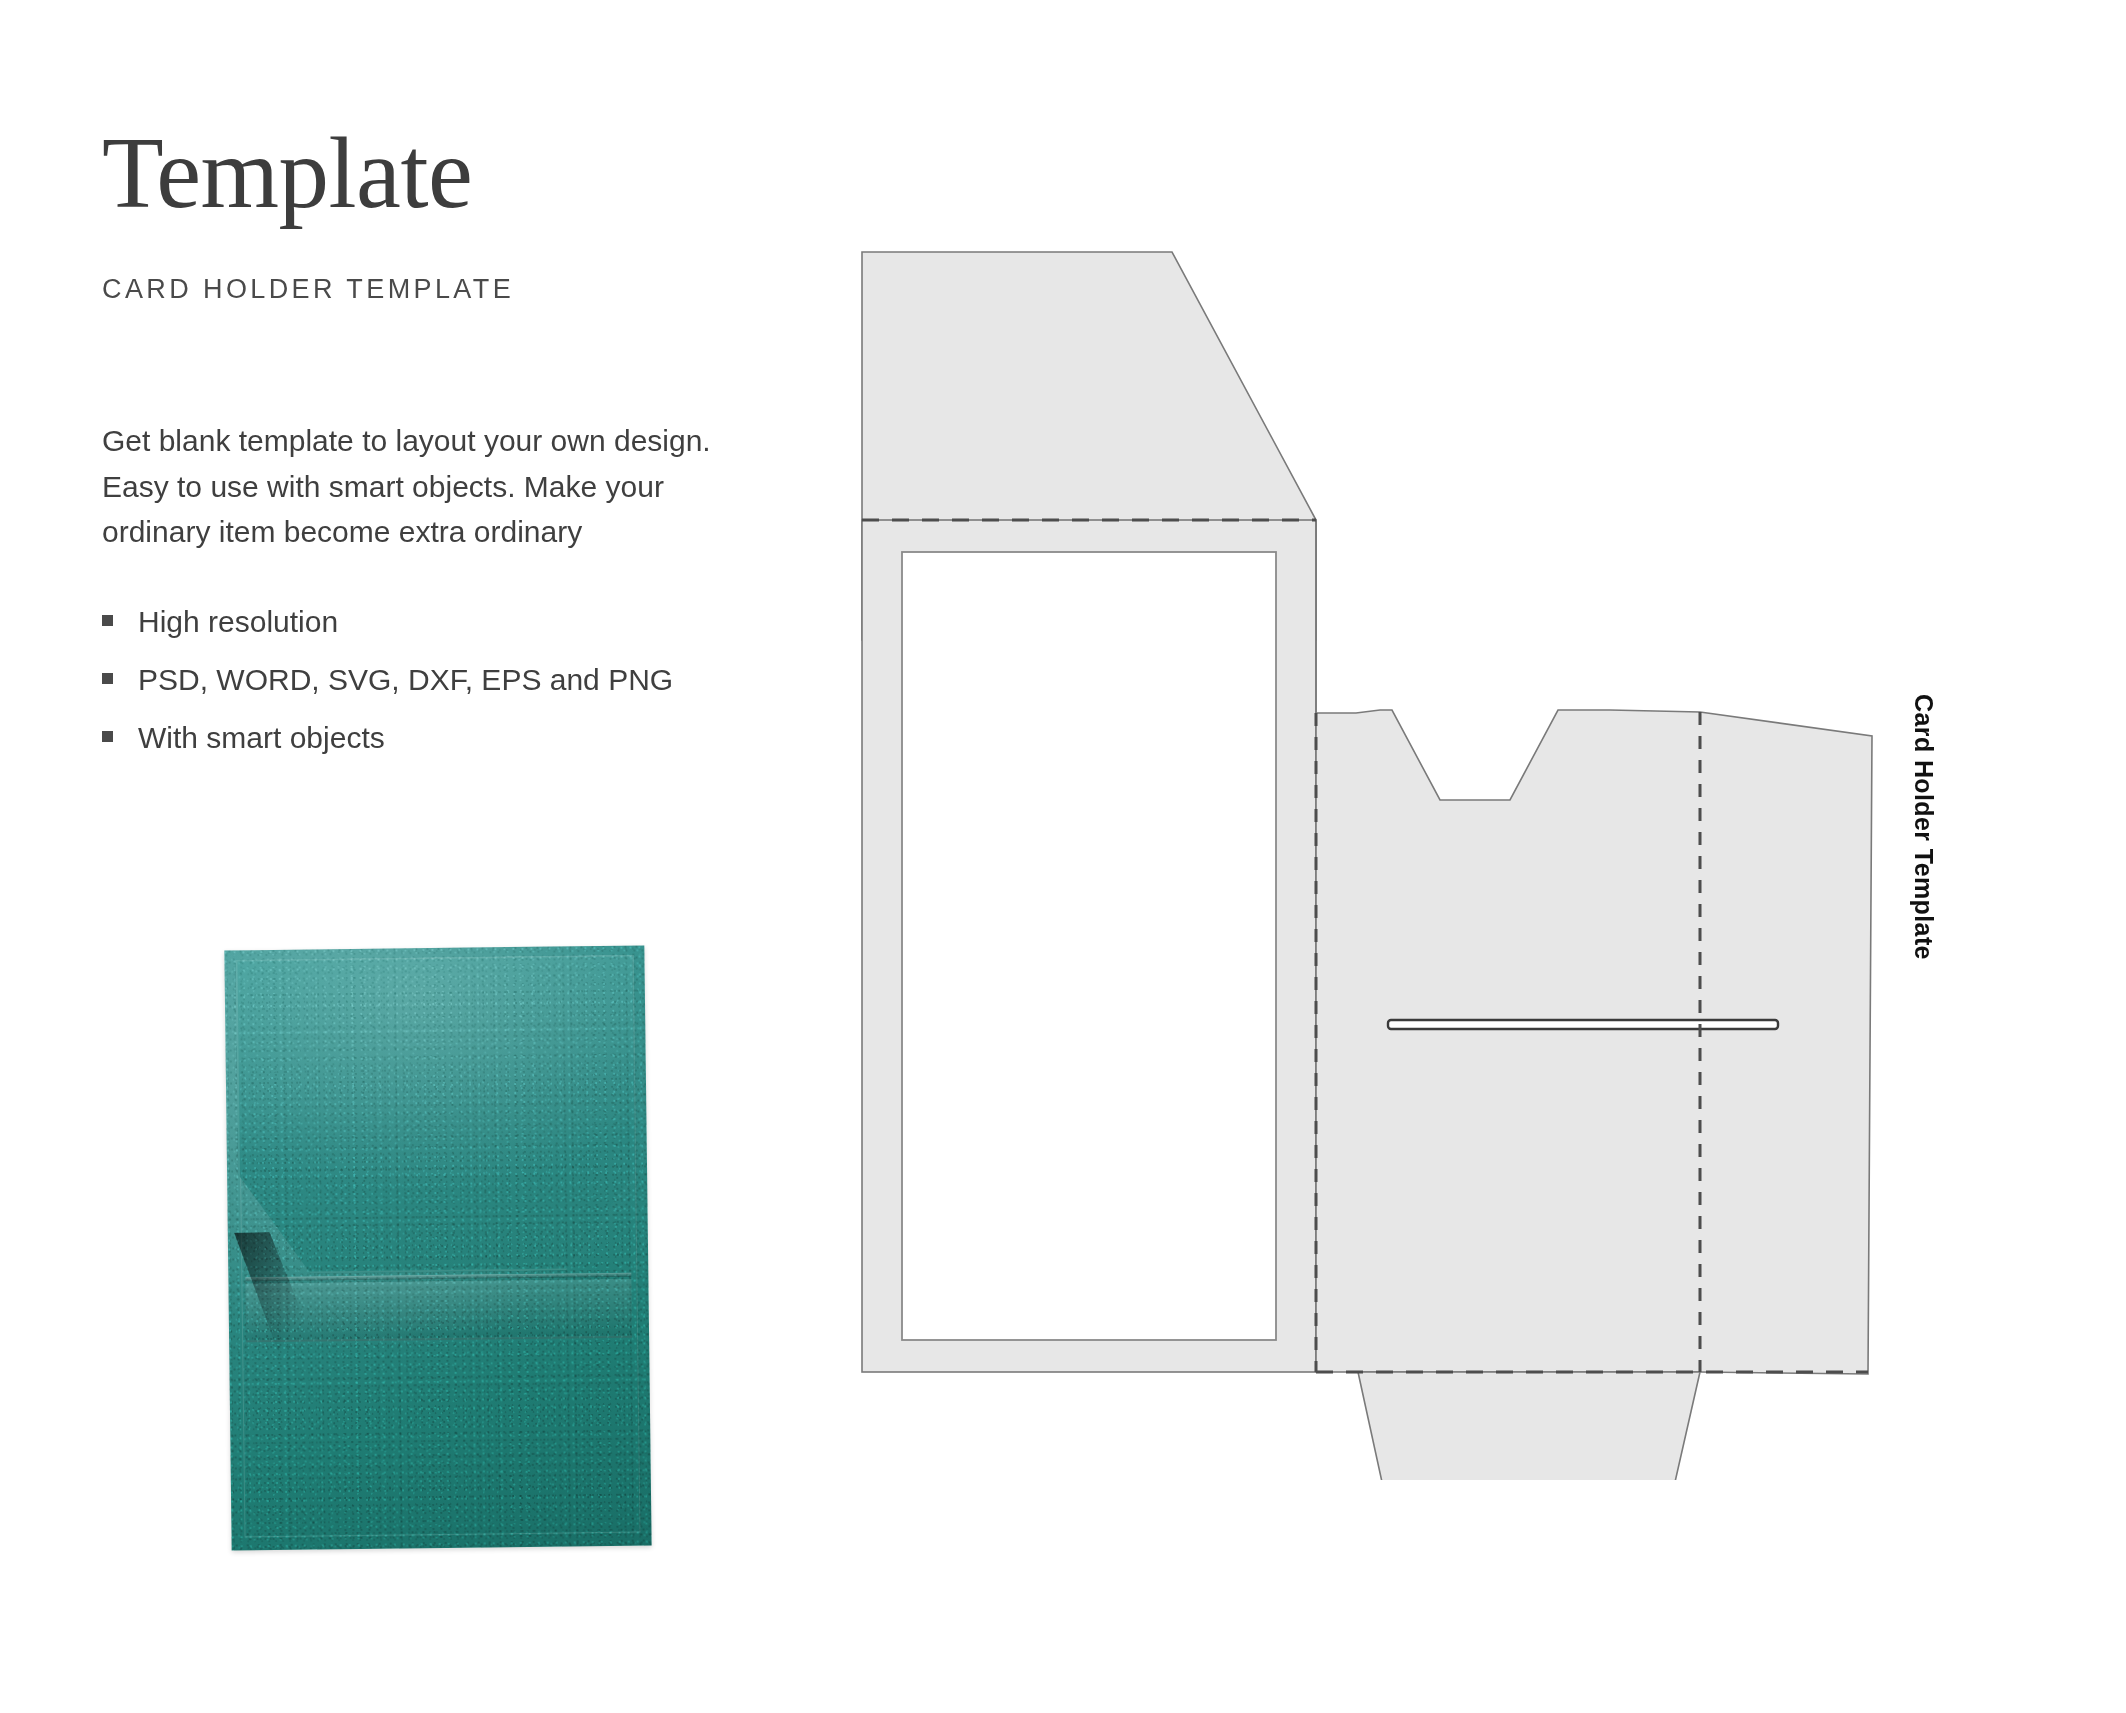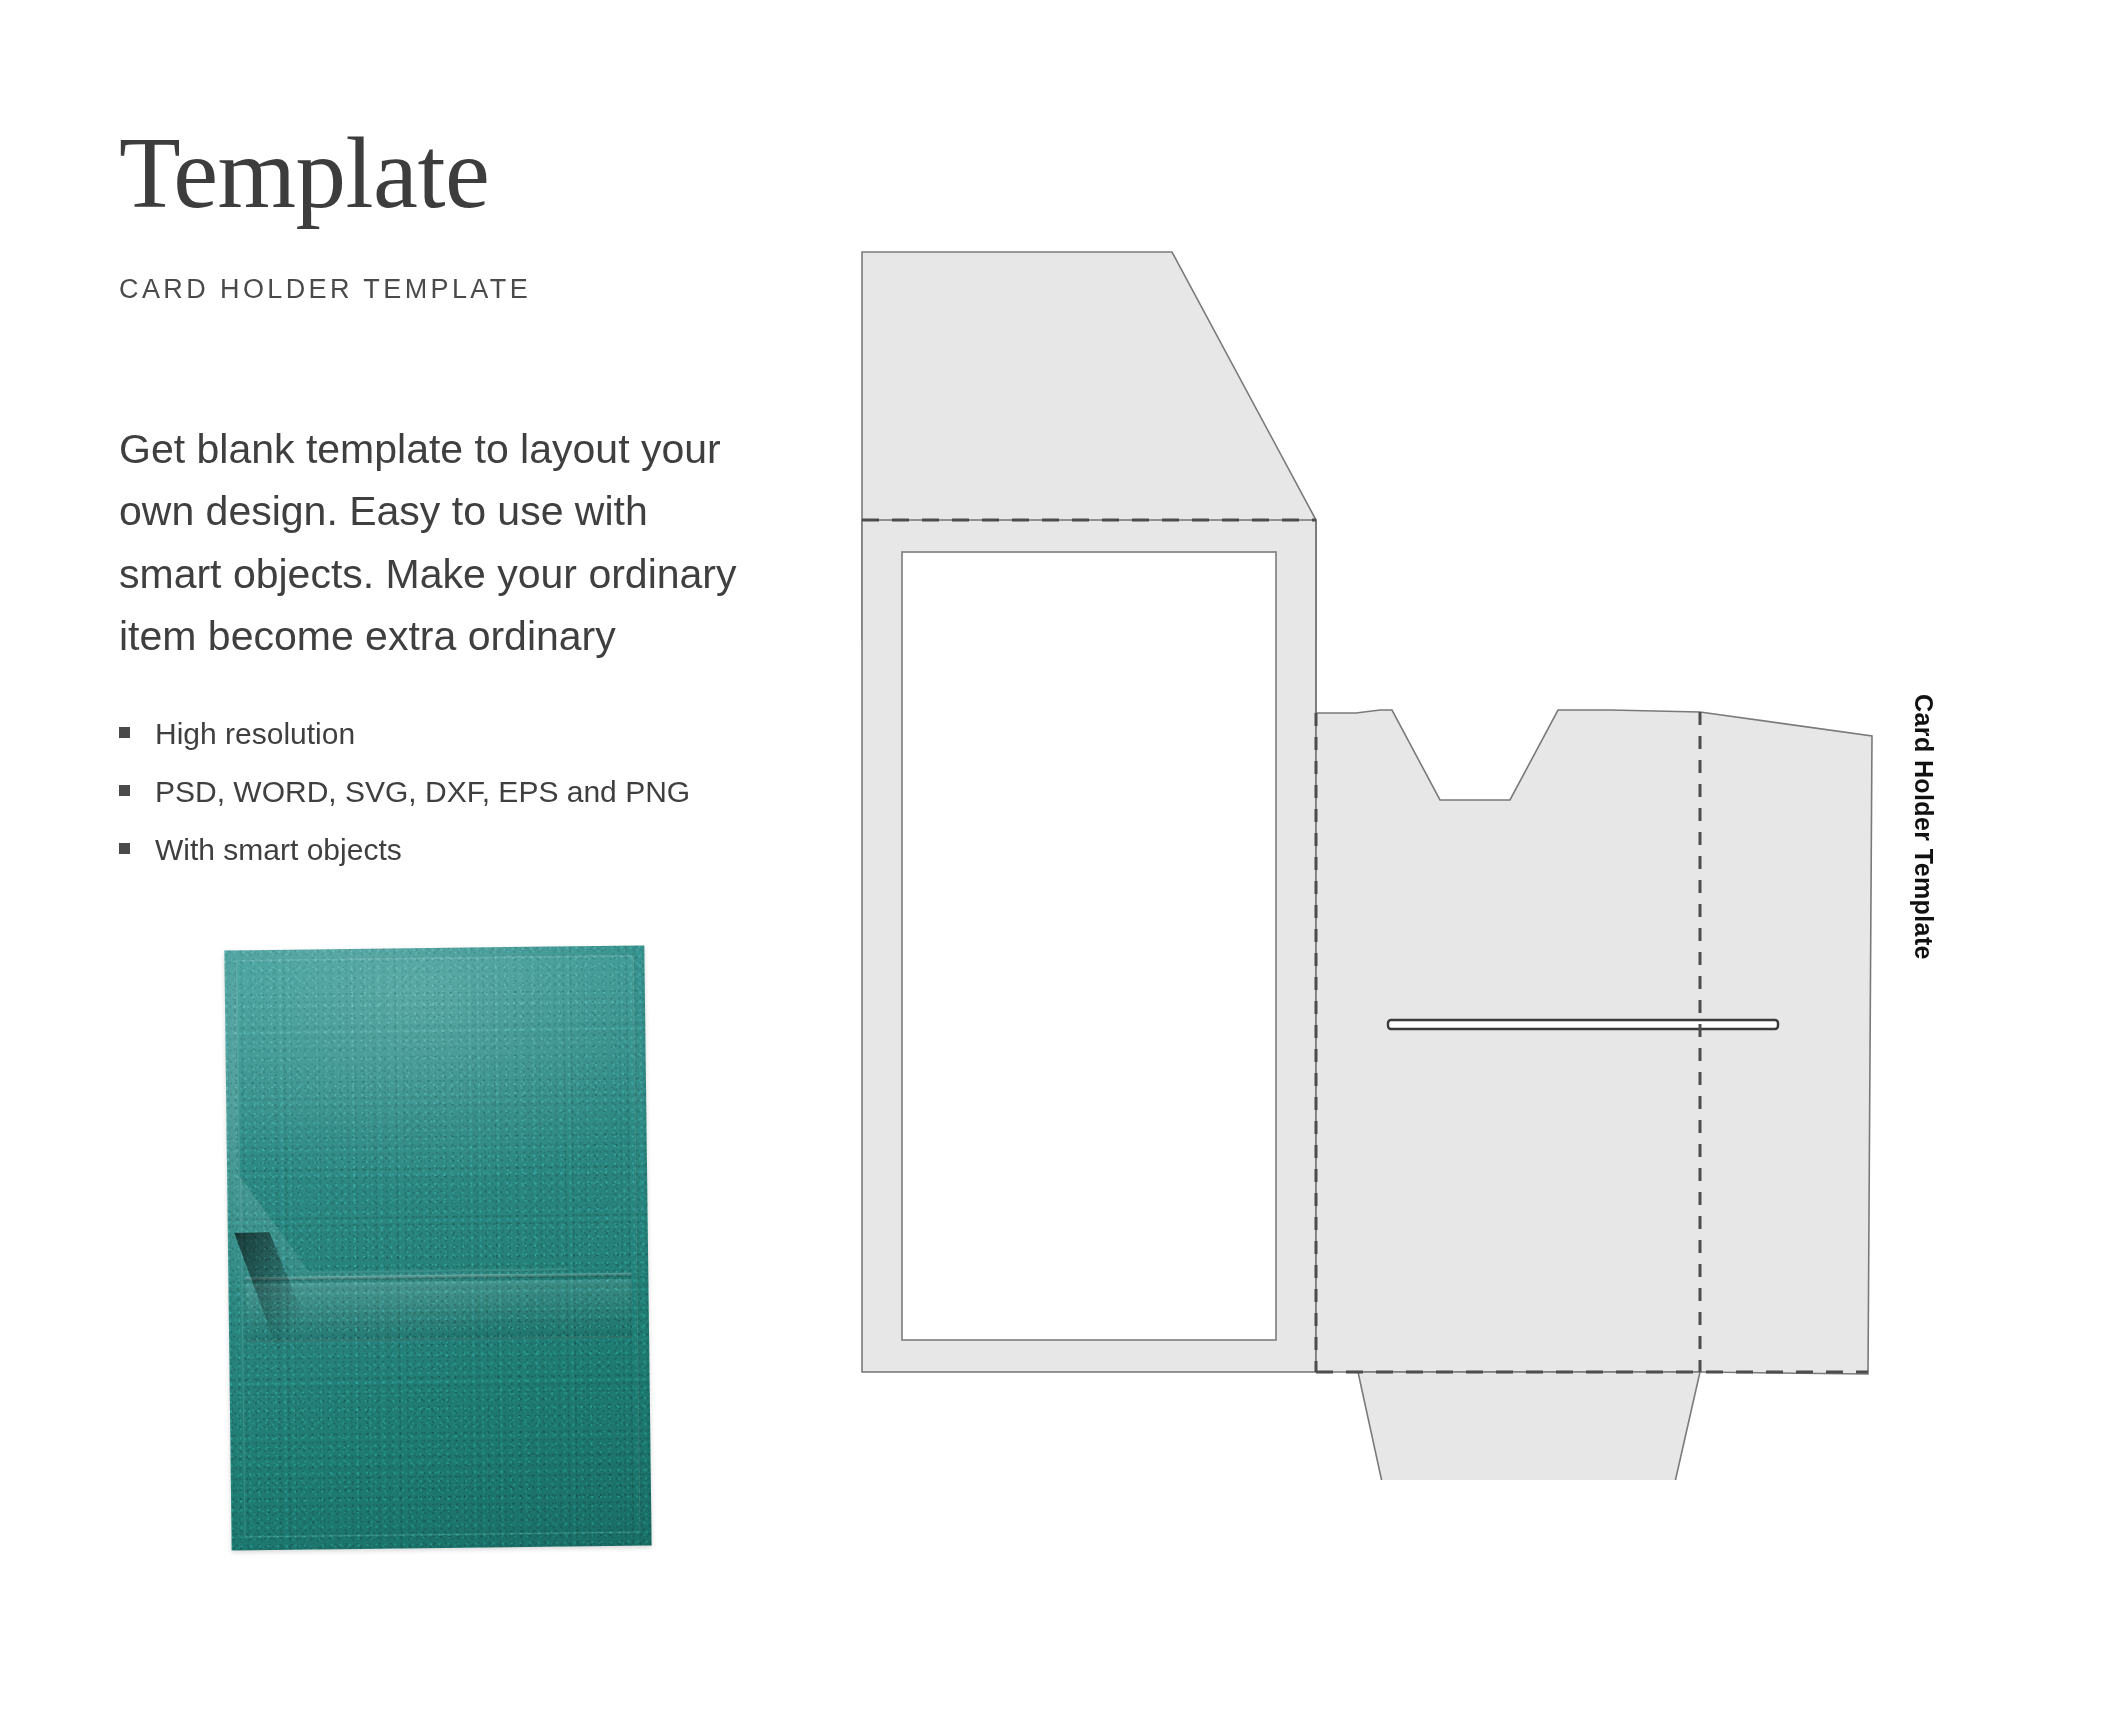--- a/index.html
+++ b/index.html
@@ -12,21 +12,21 @@
     height: 1713px;
     position: relative;
     overflow: hidden;
     font-family: "Liberation Sans", sans-serif;
     -webkit-font-smoothing: antialiased;
   }
 
   
   #left-col {
     position: absolute;
-    left: 119px;
+    left: 102px;
     top: 120px;
     width: 660px;
   }
 
   #page-title {
     font-family: "Liberation Serif", serif;
     font-size: 101px;
     line-height: 1.05;
     color: #3d3d3d;
     font-weight: 400;
@@ -38,21 +38,21 @@
     margin-top: 48px;
     font-size: 27px;
     letter-spacing: 3.4px;
     color: #4a4a4a;
     font-weight: 400;
     text-transform: uppercase;
   }
 
   #description {
     margin-top: 113px;
-    font-size: 41px;
+    font-size: 30px;
     line-height: 1.52;
     color: #3f3f3f;
     width: 640px;
     font-weight: 400;
   }
 
   #feature-list {
     margin: 52px 0 0 0;
     padding: 0;
     list-style: none;

